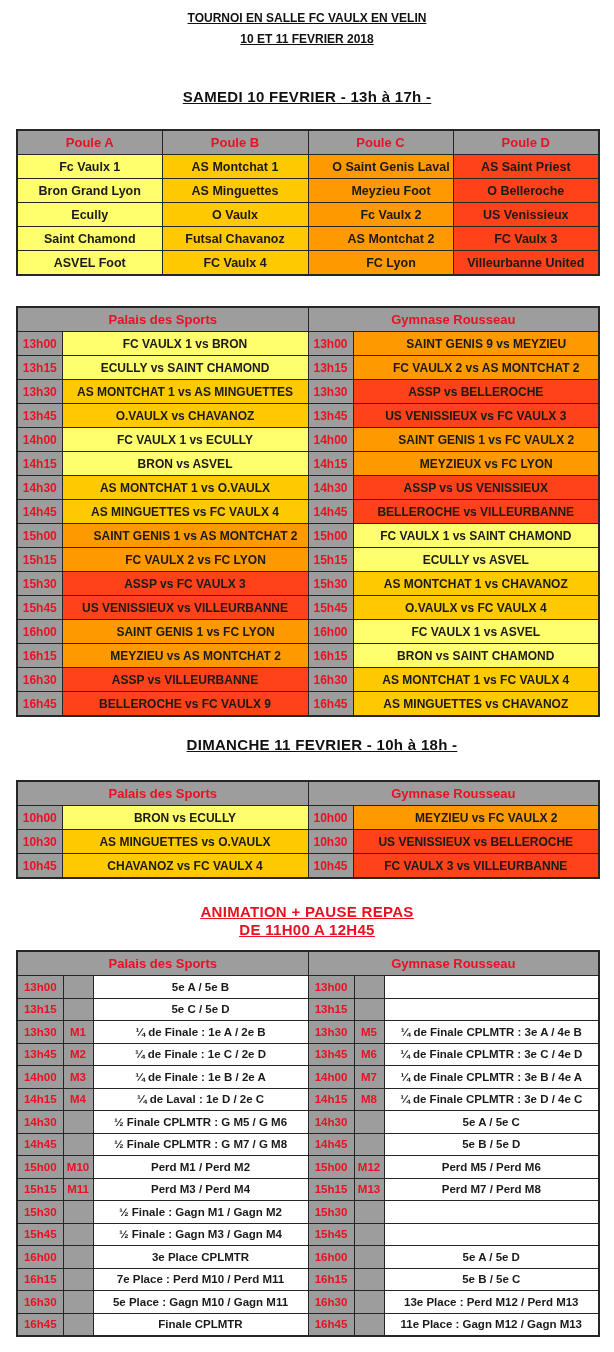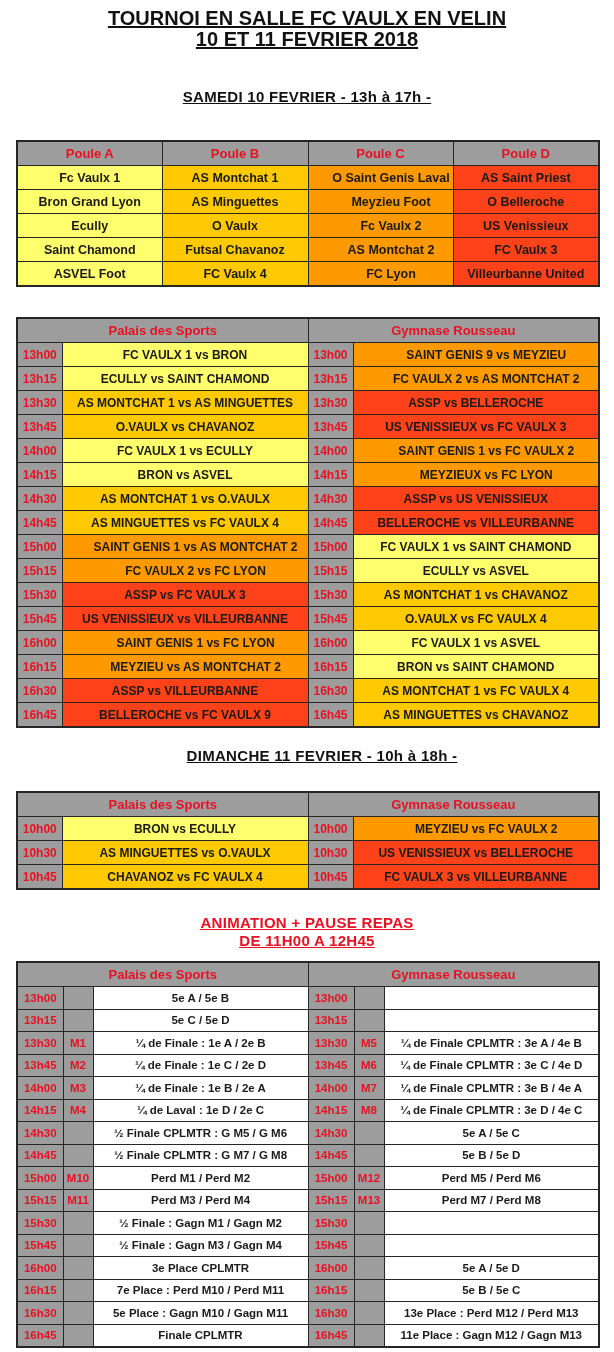--- a/index.html
+++ b/index.html
@@ -1,36 +1,36 @@
 <!DOCTYPE html>
 <html><head>
 <meta charset="utf-8">
 <style>
   html,body{margin:0;padding:0}
   body{
     width:614px;height:1352px;background:#ffffff;overflow:hidden;
     font-family:"Liberation Sans","DejaVu Sans",sans-serif;
     font-weight:bold;color:#1a1a1a;
   }
-  .title{margin-top:8px;text-align:center;font-size:20px;line-height:21px;color:#111;}
+  .title{margin-top:8px;text-align:center;font-size:12px;line-height:21px;color:#111;}
   .title div{text-decoration:underline;}
   .section-heading{margin:0;text-align:center;font-size:15px;line-height:19px;
     text-decoration:underline;color:#111;letter-spacing:.3px;}
   .sat-heading{margin-top:37px;}
   .sun-heading{margin-top:18px;margin-left:30px;}
   .anim-heading{margin-top:24px;color:#E81123;line-height:18px;}
   .anim-heading div{text-decoration:underline;}
 
   table{border-collapse:collapse;table-layout:fixed;width:582px;
     margin:0 0 0 16px;border:2px solid #262626;}
   th,td{border:1px solid #262626;padding:0;text-align:center;
     white-space:nowrap;overflow:hidden;vertical-align:middle;}
   th{background:#9D9D9D;color:#E81123;font-size:13px;height:23px;font-weight:bold;}
 
-  .pools{margin-top:34px;}
+  .pools{margin-top:23px;}
   .pools td{height:23px;font-size:12.5px;}
 
   .schedule td{height:23px;font-size:12px;}
   .samedi{margin-top:30px;}
   .dimanche{margin-top:26px;}
   .schedule td.time{background:#9D9D9D;color:#E81123;}
 
   .finals{margin-top:11px;}
   .finals td{height:21.5px;font-size:11.5px;}
   .finals td.time,.finals td.code{background:#9D9D9D;color:#E81123;}

